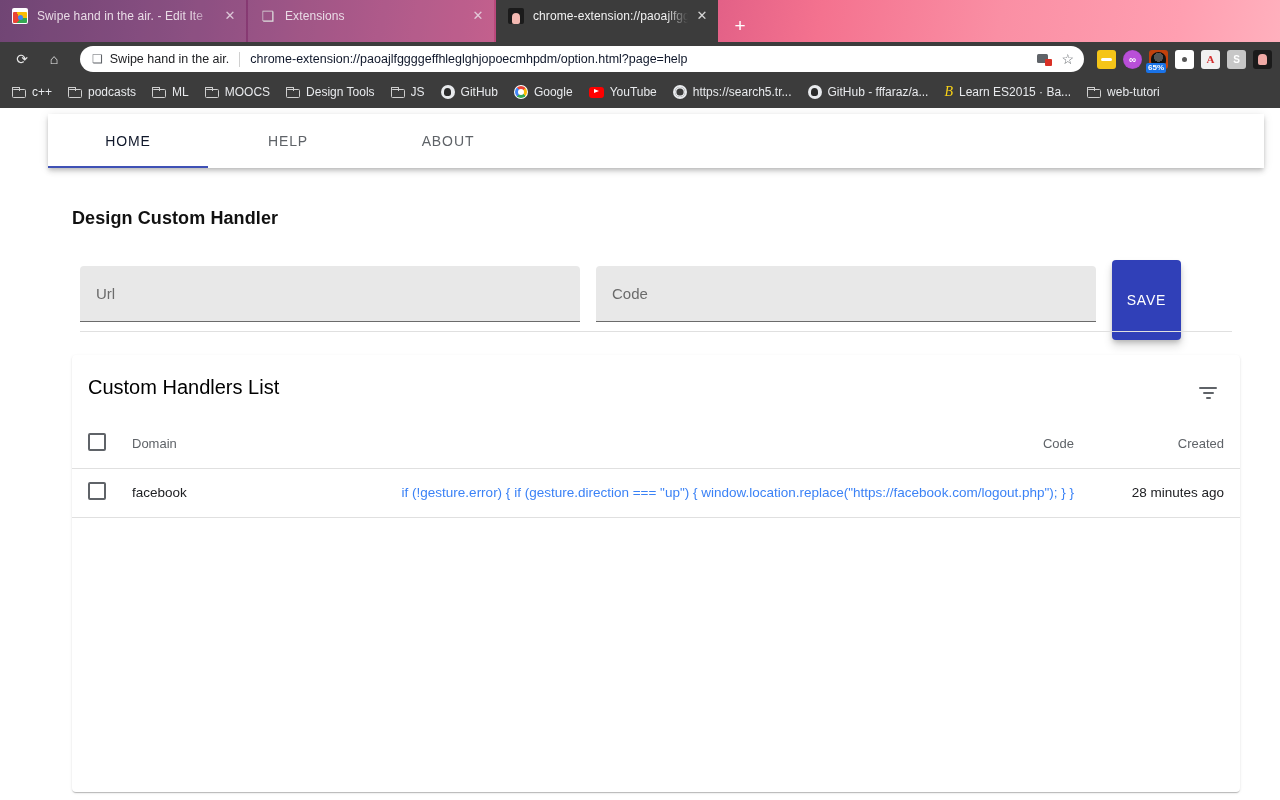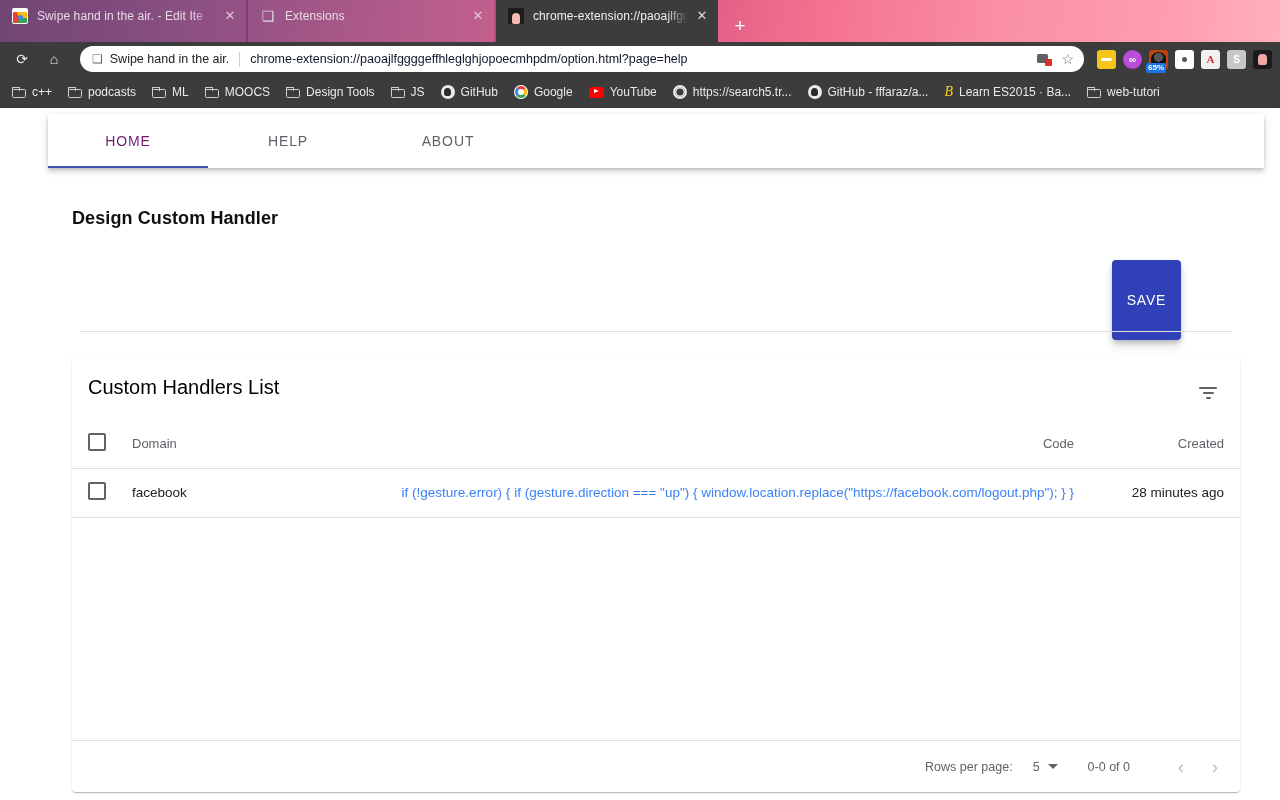--- a/index.html
+++ b/index.html
@@ -217,21 +217,21 @@
     position: absolute; left: 48px; top: 6px; width: 1216px; height: 54px;
     background: #fff;
     box-shadow: 0 2px 4px -1px rgba(0,0,0,.18), 0 4px 5px 0 rgba(0,0,0,.10), 0 1px 10px 0 rgba(0,0,0,.09);
     display: flex; align-items: stretch;
   }
   .navtab {
     width: 160px; display: flex; align-items: center; justify-content: center;
     font-size: 14px; font-weight: 500; letter-spacing: .9px;
     color: #5f6368; position: relative; user-select: none;
   }
-  .navtab.active { color: #701a75; }
+  .navtab.active { color: #0f172a; }
   .navtab.active::after {
     content: ""; position: absolute; left: 0; right: 0; bottom: 0;
     height: 2.5px; background: #3f51b5;
   }
 
   .section-title {
     position: absolute; left: 72px; top: 100px;
     font-size: 18px; font-weight: bold; color: #111;
     letter-spacing: .1px;
   }
@@ -443,20 +443,28 @@
       <div class="navtab">
         <span>HELP</span>
       </div>
       <div class="navtab">
         <span>ABOUT</span>
       </div>
     </div>
 
     <h2 class="section-title">Design Custom Handler</h2>
 
+    <div class="formrow">
+      <div class="mfield url">
+        <span>Url</span>
+      </div>
+      <div class="mfield code">
+        <span>Code</span>
+      </div>
+    </div>
 
     <button class="savebtn">SAVE</button>
 
     <div class="hr-divider"></div>
 
     <div class="tablecard">
       <div class="table-toolbar">
         <div class="table-title">Custom Handlers List</div>
         <div class="filter-btn">
           <span></span>
@@ -483,26 +491,16 @@
             </td>
             <td class="col-domain">facebook</td>
             <td class="col-code">
               <div class="codecell">if (!gesture.error) { if (gesture.direction === "up") { window.location.replace("https://facebook.com/logout.php"); } }</div>
             </td>
             <td class="col-created">28 minutes ago</td>
           </tr>
         </tbody>
       </table>
 
-      <div class="tfoot">
-        <span class="rpp-label">Rows per page:</span>
-        <span class="rpp-select">
-          <span>5</span>
-          <span class="caret-down"></span>
-        </span>
-        <span class="range-label">0-0 of 0</span>
-        <span class="pagebtn">‹</span>
-        <span class="pagebtn">›</span>
-      </div>
     </div>
 
   </div>
 </div>
 
 </body></html>

